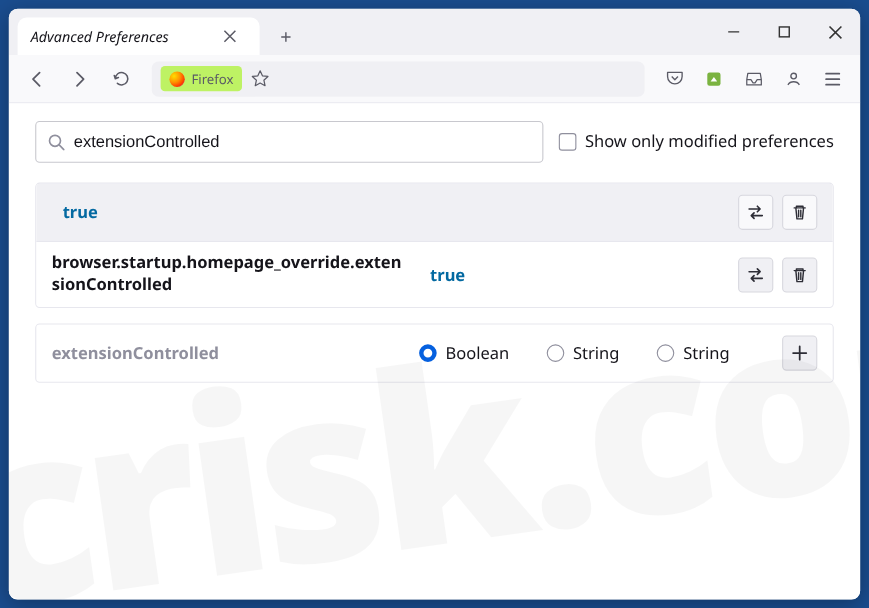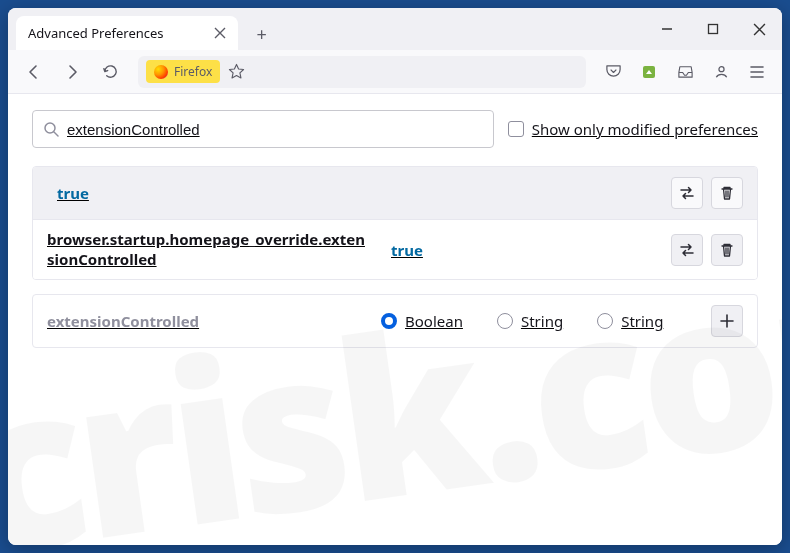--- a/index.html
+++ b/index.html
@@ -33,20 +33,21 @@
     border-radius: 8px 8px 0 0;
     height: 34px;
     margin-left: 8px;
     padding: 0 12px;
     display: flex;
     align-items: center;
     gap: 50px;
     font-size: 13px;
     color: #15141a;
     min-width: 220px;
+    font-style: italic;
   }
   .tab-close { color: #5b5b66; cursor: pointer; }
   .new-tab {
     width: 32px; height: 32px;
     display: flex; align-items: center; justify-content: center;
     color: #5b5b66; margin-left: 8px; cursor: pointer;
     font-size: 18px;
   }
   .win-controls {
     margin-left: auto;
@@ -82,21 +83,21 @@
     display: flex;
     align-items: center;
     padding: 0 8px;
     gap: 8px;
     margin: 0 6px;
   }
   .url-identity {
     display: flex;
     align-items: center;
     gap: 6px;
-    background: #fde047;
+    background: #bef264;
     border-radius: 4px;
     padding: 3px 8px;
     font-size: 12px;
     color: #5b5b66;
   }
   .fx-logo {
     width: 14px; height: 14px; border-radius: 50%;
     background: radial-gradient(circle at 30% 30%, #ffde00, #ff9400 40%, #ff3c00 70%, #a62dd4);
   }
   .url-text { color: #5b5b66; font-size: 13px; flex: 1; }
@@ -104,21 +105,20 @@
   .tb-icon {
     width: 30px; height: 30px;
     display: flex; align-items: center; justify-content: center;
     color: #5b5b66;
   }
   .content {
     flex: 1;
     background: #fff;
     padding: 16px 24px;
     position: relative;
-    text-decoration: underline;
   }
   .search-row {
     display: flex;
     align-items: center;
     gap: 14px;
     margin-bottom: 18px;
   }
   .search-box {
     flex: 1;
     max-width: 470px;

